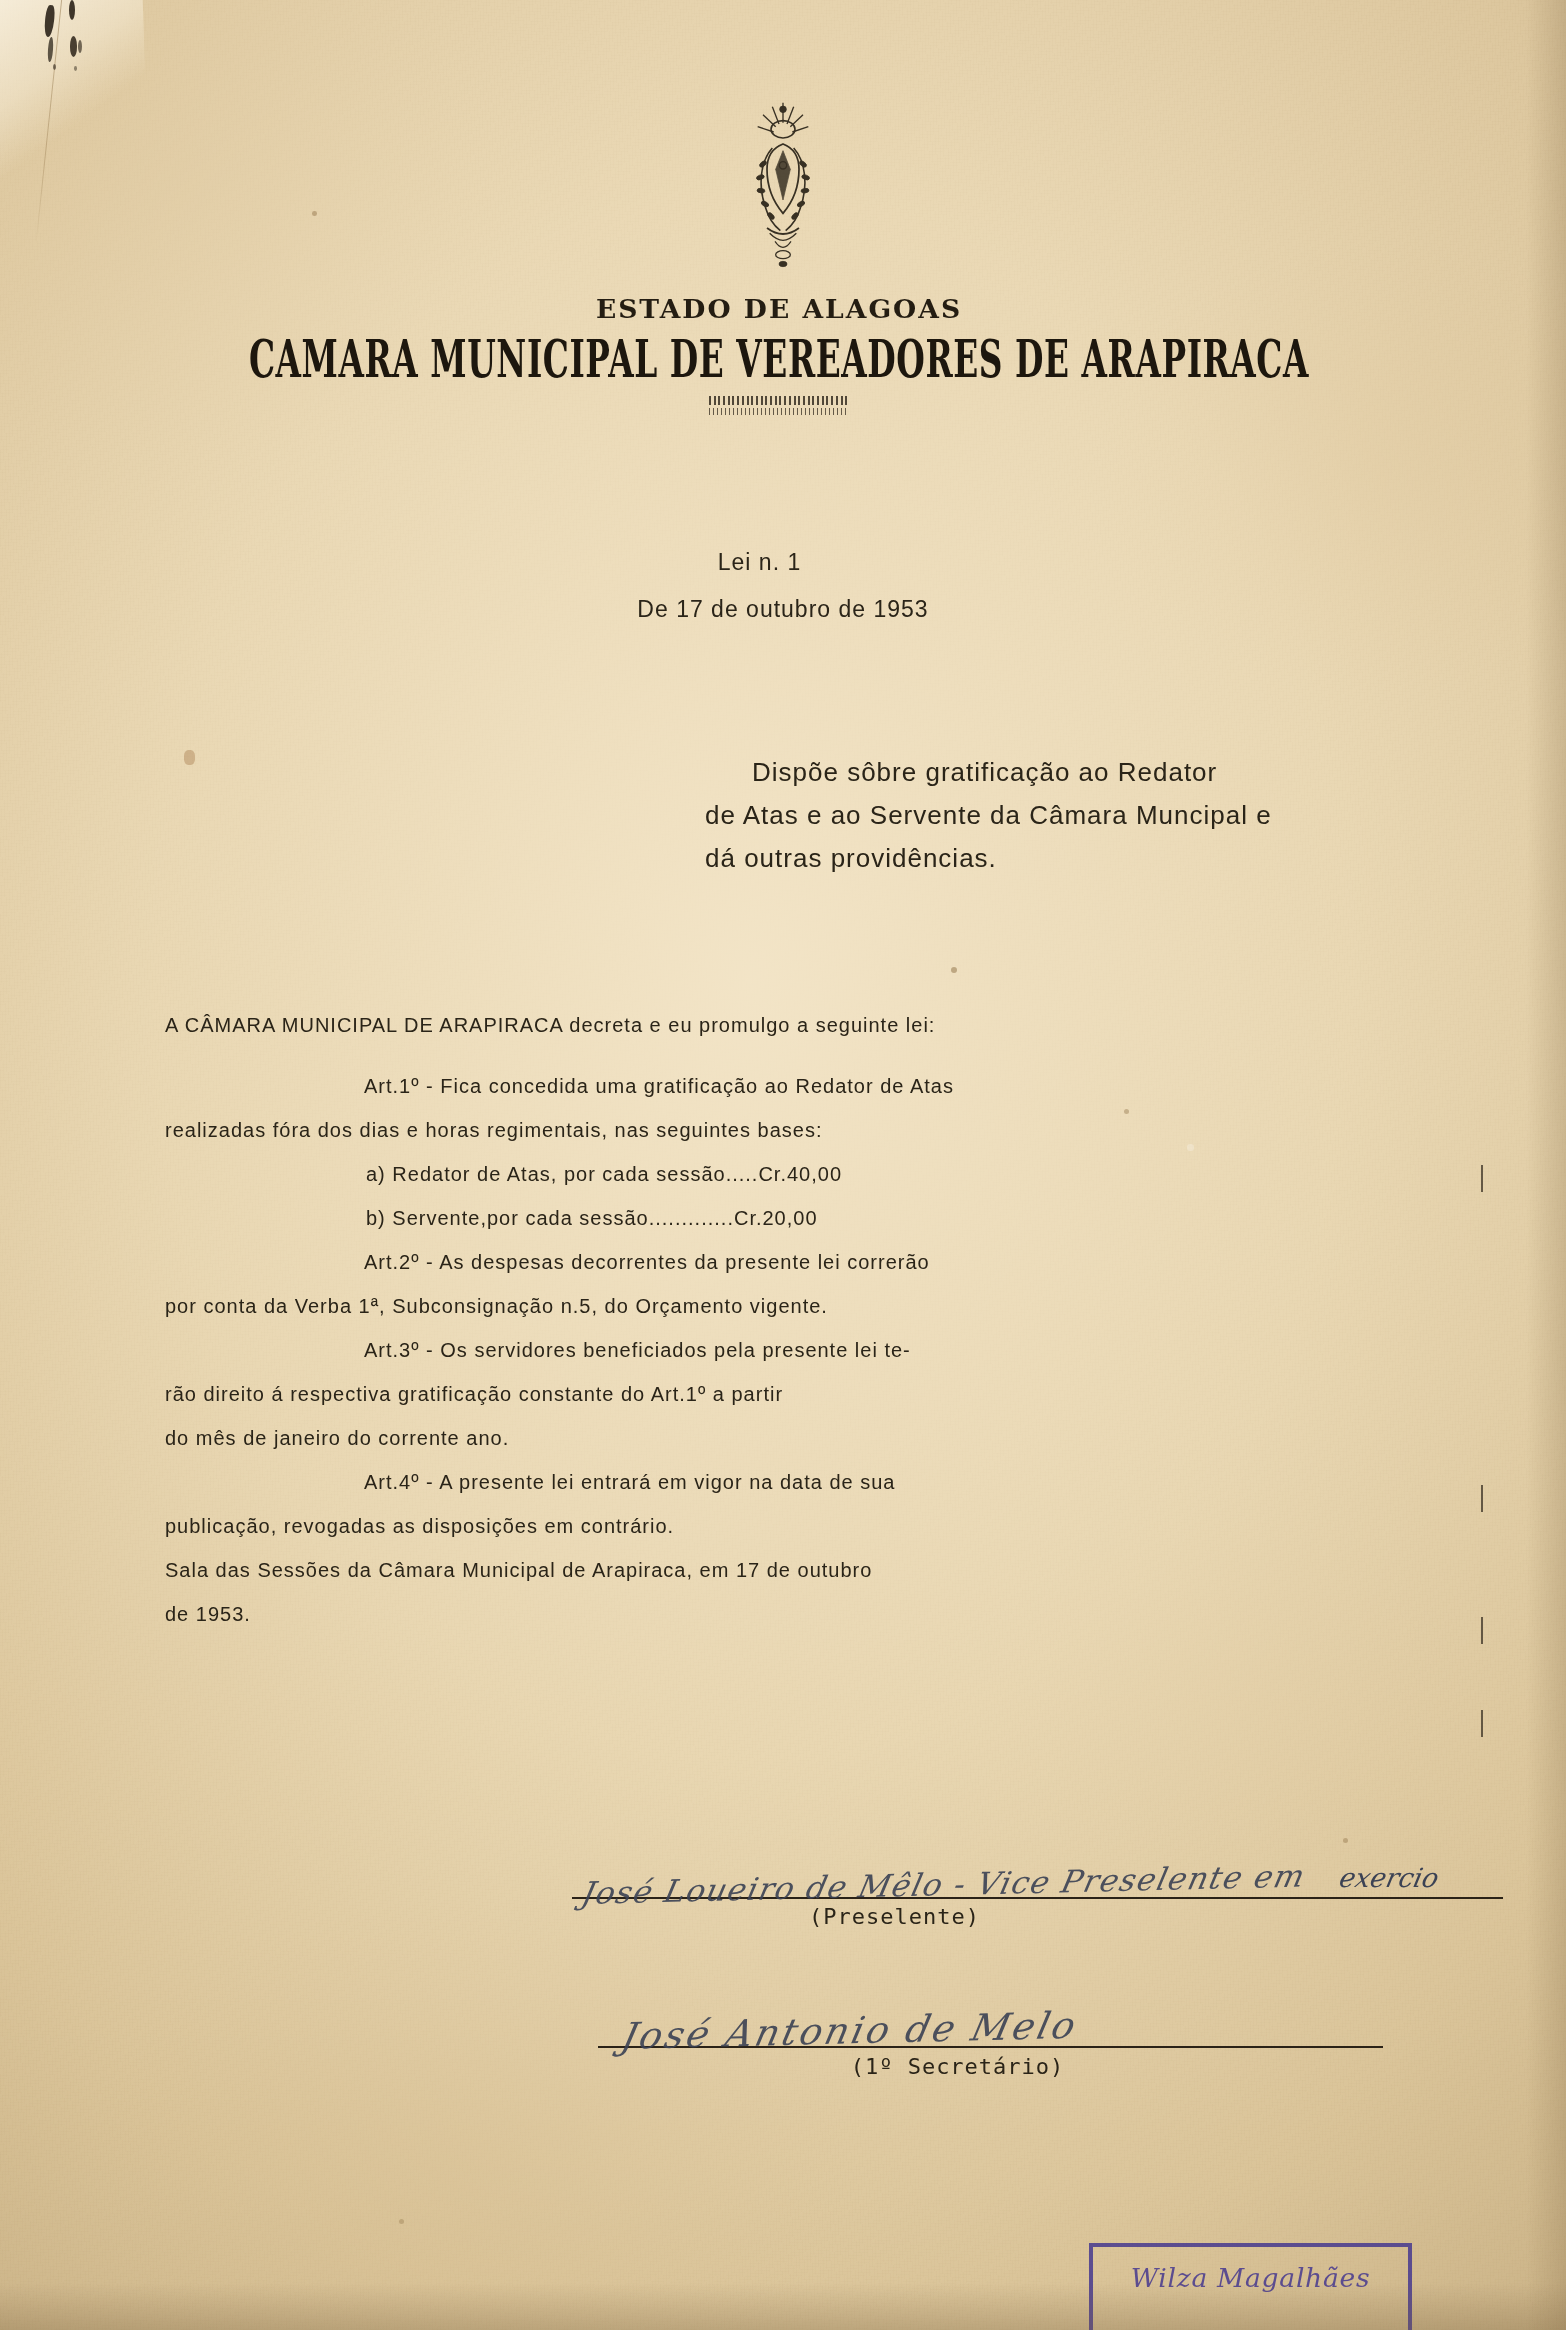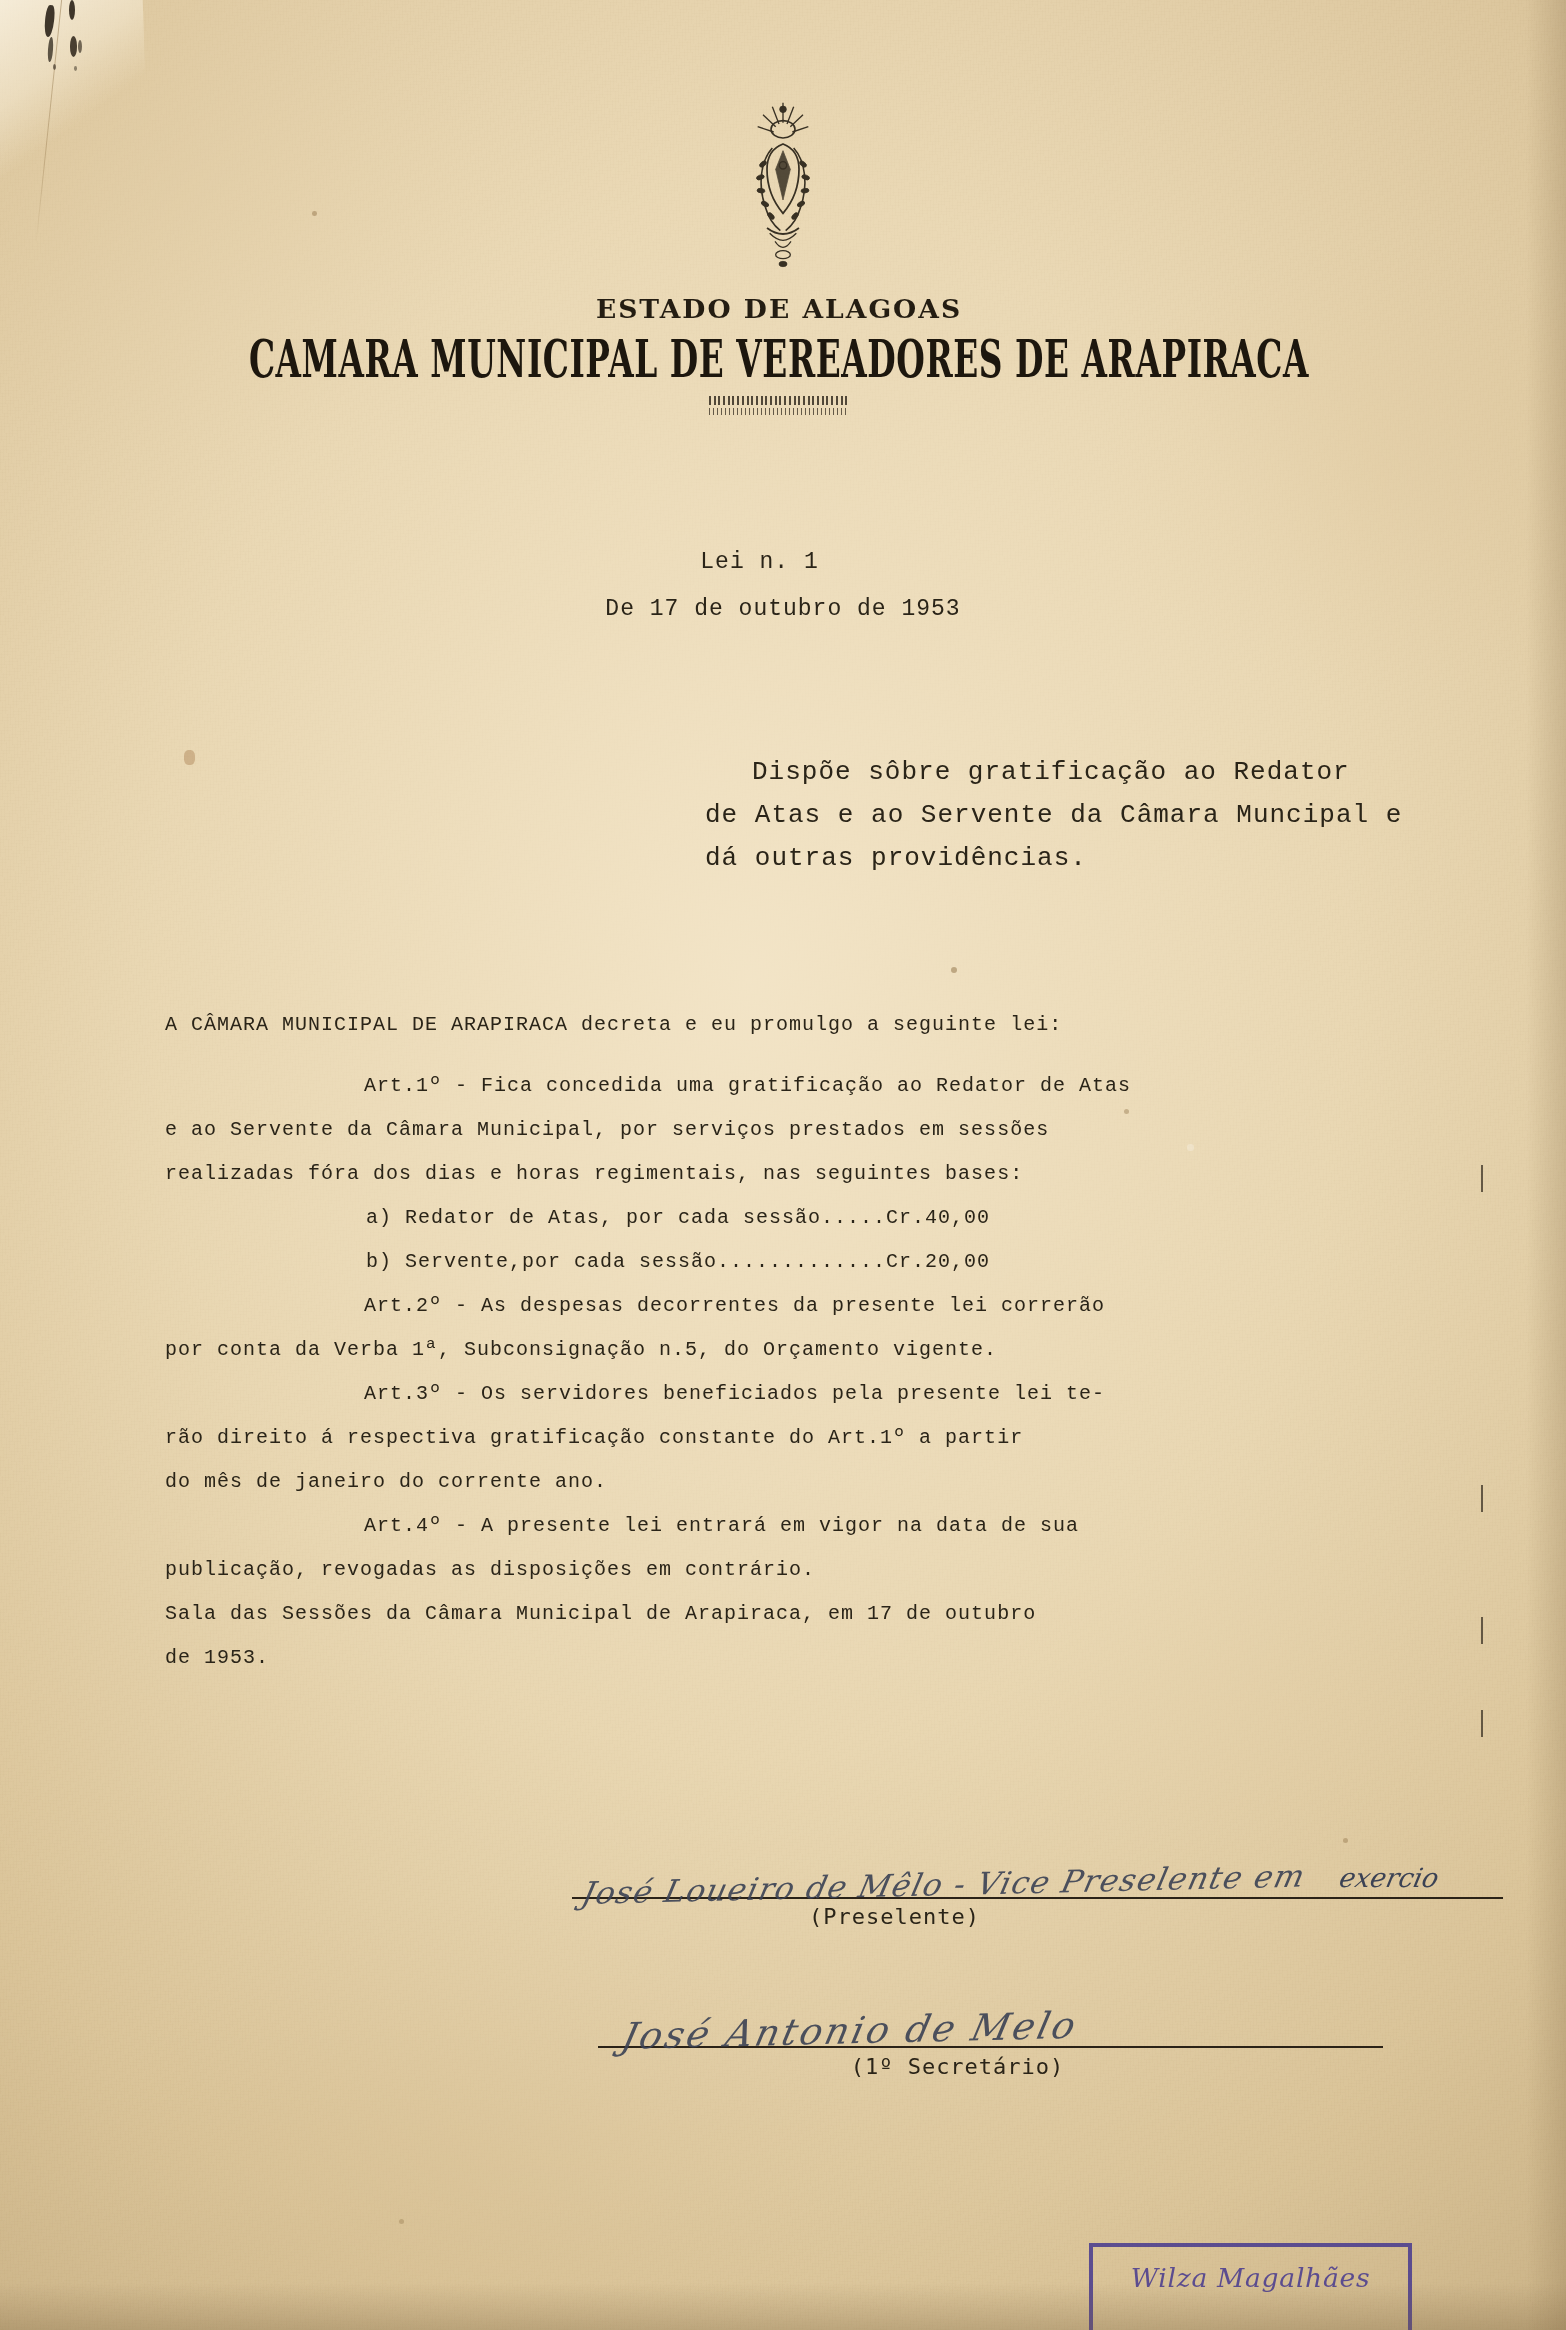--- a/index.html
+++ b/index.html
@@ -138,21 +138,21 @@
     height: 6.6px;
     opacity: .7;
     background:
       repeating-linear-gradient(90deg,
         #2a2217 0px, #2a2217 1.3px,
         rgba(0,0,0,0) 1.3px, rgba(0,0,0,0) 4px);
   }
 
   
   .typed {
-    font-family: Liberation Mono, monospace;
+    font-family: Liberation Sans, sans-serif;
     color: #2a2418;
     letter-spacing: 1px;
   }
 
   .lawhead {
     position: absolute;
     left: 0; right: 0;
     top: 539px;
     text-align: center;
   }
@@ -369,21 +369,20 @@
     <div>de Atas e ao Servente da Câmara Muncipal e</div>
     <div>dá outras providências.</div>
   </div>
 
   <div class="body-block typed">
 
     <p>A CÂMARA MUNICIPAL DE ARAPIRACA decreta e eu promulgo a seguinte lei:</p>
     <div class="para-gap"></div>
 
     <p class="indent">Art.1º - Fica concedida uma gratificação ao Redator de Atas</p>
-    <p>e ao Servente da Câmara Municipal, por serviços prestados em sessões</p>
     <p>realizadas fóra dos dias e horas regimentais, nas seguintes bases:</p>
     <p class="indent-sm">a) Redator de Atas, por cada sessão.....Cr.40,00</p>
     <p class="indent-sm">b) Servente,por cada sessão.............Cr.20,00</p>
 
     <p class="indent">Art.2º - As despesas decorrentes da presente lei correrão</p>
     <p>por conta da Verba 1ª, Subconsignação n.5, do Orçamento vigente.</p>
 
     <p class="indent">Art.3º - Os servidores beneficiados pela presente lei te-</p>
     <p>rão direito á respectiva gratificação constante do Art.1º a partir</p>
     <p>do mês de janeiro do corrente ano.</p>

